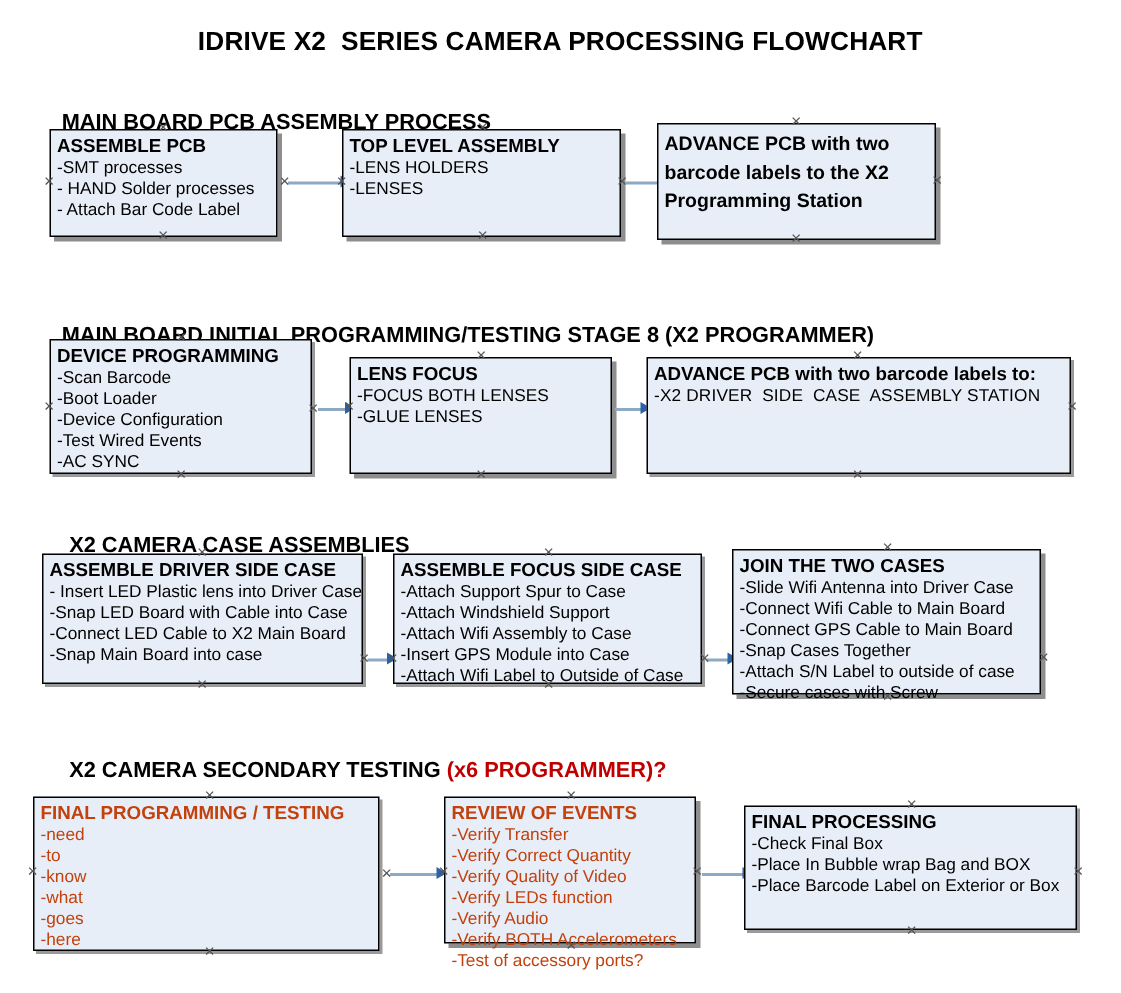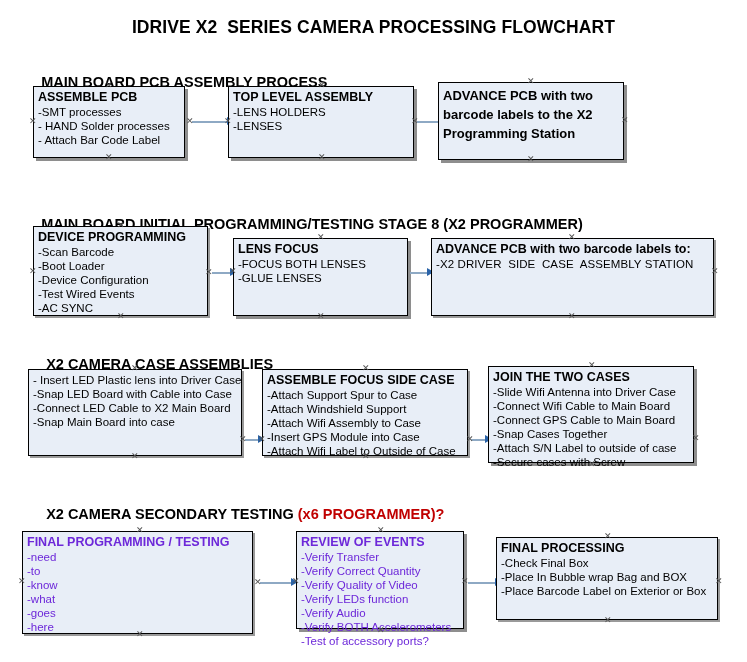--- a/index.html
+++ b/index.html
@@ -73,21 +73,21 @@
     font-size: 13px;
   }
   .box-line {
     font-size: 11.5px;
     line-height: 14px;
     white-space: pre;
   }
   .box-line.wide {
     letter-spacing: 0.1px;
   }
-  .red .box-title, .red .box-line { color: #6d28d9; }
+  .red .box-title, .red .box-line { color: #c2410c; }
 
   
   .box-title.multiline {
     white-space: normal;
     line-height: 19px;
   }
 
   
   .conn {
     position: absolute;
@@ -212,20 +212,21 @@
   <div class="handle" style="left:568px; top:234px;"></div>
   <div class="handle" style="left:568px; top:313px;"></div>
   <div class="handle" style="left:711px; top:268px;"></div>
 
   <div class="section-head" style="left:30px; top:340px;">
     <span>X2 CAMERA CASE ASSEMBLIES</span>
   </div>
 
   <div class="box" style="left:28px; top:369px; width:214px; height:87px;">
     <div class="box-inner">
+      <div class="box-title">ASSEMBLE DRIVER SIDE CASE</div>
       <div class="box-line">- Insert LED Plastic lens into Driver Case</div>
       <div class="box-line">-Snap LED Board with Cable into Case</div>
       <div class="box-line">-Connect LED Cable to X2 Main Board</div>
       <div class="box-line">-Snap Main Board into case</div>
     </div>
   </div>
   <div class="handle" style="left:131px; top:365px;"></div>
   <div class="handle" style="left:131px; top:453px;"></div>
 
   <div class="conn" style="left:245px; top:439px; width:18px;"></div>

